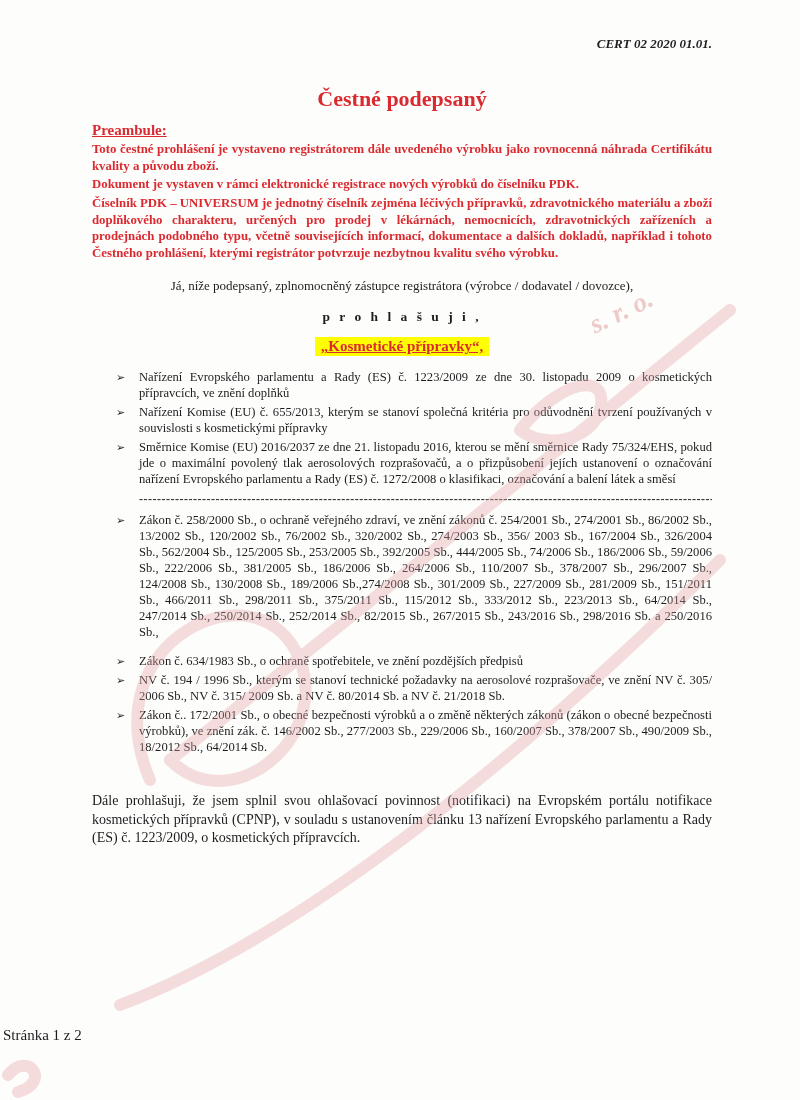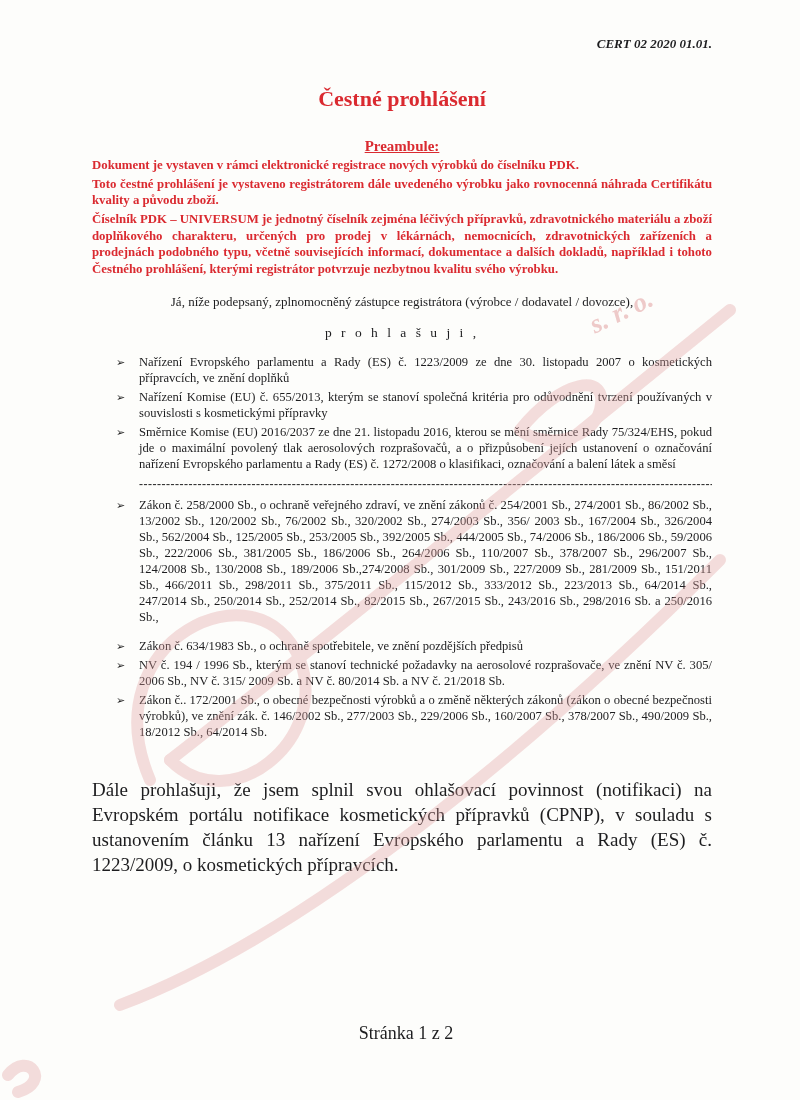--- a/index.html
+++ b/index.html
@@ -12,25 +12,25 @@
     font-family:"Liberation Serif","DejaVu Serif",serif;
     color:var(--ink,#1d1d1f);
   }
   .content { position:relative; z-index:1; padding:36px 88px 0 92px; }
 
   .doc-code { text-align:right; font-style:italic; font-weight:bold; font-size:13px; }
 
   .title { margin-top:34px; text-align:center; font-size:22px; font-weight:bold; color:var(--accent-red,#da2a30); }
   .subtitle { margin-top:2px; text-align:center; font-size:13.5px; font-weight:bold; color:var(--accent-red,#da2a30); }
 
-  .preamble-heading { margin-top:26px; font-size:15px; font-weight:bold; text-decoration:underline; color:var(--accent-red,#da2a30);text-align:center; }
+  .preamble-heading { margin-top:10px; font-size:15px; font-weight:bold; text-decoration:underline; color:var(--accent-red,#da2a30); }
   .preamble-p { margin:2px 0 0 0; font-size:12.8px; line-height:1.3; font-weight:bold; color:var(--accent-red,#da2a30); text-align:justify; }
 
   .intro { margin-top:17px; text-align:center; font-size:13px; }
-  .verb { margin-top:15px; text-align:center; font-size:13.5px; font-weight:normal; letter-spacing:3px; }
+  .verb { margin-top:15px; text-align:center; font-size:13.5px; font-weight:bold; letter-spacing:3px; }
   .type-line { margin-top:16px; font-size:13px; color:var(--accent-red,#da2a30); }
   .product-wrap { margin-top:12px; text-align:center; }
   .product {
     display:inline-block; padding:1px 6px;
     background:var(--highlight-yellow,#ffff00);
     color:var(--accent-red,#da2a30);
     font-size:15px; font-weight:bold; text-decoration:underline;
   }
   .follow { margin-top:12px; font-size:13px; }
 
@@ -44,57 +44,60 @@
   }
   .divider-row {
     margin:4px 0 6px 47px;
     font-size:12px; font-weight:bold; letter-spacing:0.5px;
     white-space:nowrap; overflow:hidden; color:#2e2e2e;
   }
   .sp-before { margin-top:13px; }
 
   .seg-b { font-weight:normal; }
 
-  .closing { margin-top:36px; font-size:19px; line-height:1.32; text-align:justify; }
+  .closing { margin-top:36px; font-size:14px; line-height:1.32; text-align:justify; }
 
-  .footer { position:absolute; left:12px; right:0; bottom:56px; z-index:1; text-align:center; font-size:18px; }
+  .footer { position:absolute; left:3px; right:0; bottom:56px; z-index:1; text-align:left; font-size:15px; }
 
   .watermark-layer { position:absolute; inset:0; z-index:2; pointer-events:none; }
   .watermark-text {
     position:absolute; left:588px; top:296px;
     transform:rotate(-26deg);
     font-style:italic; font-weight:bold; font-size:27px;
     color:var(--watermark-pink,#e2a1a1); opacity:0.55;
   }
 </style>
 </head>
 <body>
 
 <div class="page">
 
   <div class="content">
 
     <div class="doc-code">CERT 02 2020 01.01.</div>
 
-    <div class="title">Čestné prohlášení</div>
+    <div class="title">Čestné podepsaný</div>
 
     <div class="preamble-heading">Preambule:</div>
+    <p class="preamble-p">Toto čestné prohlášení je vystaveno registrátorem dále uvedeného výrobku jako rovnocenná náhrada Certifikátu kvality a původu zboží.</p>
     <p class="preamble-p">Dokument je vystaven v rámci elektronické registrace nových výrobků do číselníku PDK.</p>
-    <p class="preamble-p">Toto čestné prohlášení je vystaveno registrátorem dále uvedeného výrobku jako rovnocenná náhrada Certifikátu kvality a původu zboží.</p>
     <p class="preamble-p">Číselník PDK – UNIVERSUM je jednotný číselník zejména léčivých přípravků, zdravotnického materiálu a zboží doplňkového charakteru, určených pro prodej v lékárnách, nemocnicích, zdravotnických zařízeních a prodejnách podobného typu, včetně souvisejících informací, dokumentace a dalších dokladů, například i tohoto Čestného prohlášení, kterými registrátor potvrzuje nezbytnou kvalitu svého výrobku.</p>
 
     <div class="intro">Já, níže podepsaný, zplnomocněný zástupce registrátora (výrobce / dodavatel / dovozce),</div>
     <div class="verb">p r o h l a š u j i ,</div>
 
+    <div class="product-wrap">
+      <span class="product">„Kosmetické přípravky“,</span>
+    </div>
 
 
     <ul class="reg-list">
       <li class="reg-item">
         <span class="marker">➢</span>
-        <div class="li-text"><span class="seg-b">Nařízení Evropského parlamentu a Rady (ES) č. 1223/2009 </span><span>ze dne 30. listopadu 2007 </span><span class="seg-b">o kosmetických přípravcích, ve znění doplňků</span></div>
+        <div class="li-text"><span class="seg-b">Nařízení Evropského parlamentu a Rady (ES) č. 1223/2009 </span><span>ze dne 30. listopadu 2009 </span><span class="seg-b">o kosmetických přípravcích, ve znění doplňků</span></div>
       </li>
       <li class="reg-item">
         <span class="marker">➢</span>
         <div class="li-text"><span class="seg-b">Nařízení Komise (EU) č. 655/2013, kterým se stanoví společná kritéria pro odůvodnění tvrzení používaných v souvislosti s kosmetickými přípravky</span></div>
       </li>
       <li class="reg-item">
         <span class="marker">➢</span>
         <div class="li-text"><span class="seg-b">Směrnice Komise (EU) 2016/2037 </span><span>ze dne 21. listopadu 2016, </span><span class="seg-b">kterou se mění směrnice Rady 75/324/EHS, pokud jde o maximální povolený tlak aerosolových rozprašovačů, </span><span>a o přizpůsobení jejích ustanovení o označování nařízení Evropského parlamentu a Rady (ES) č. 1272/2008 o klasifikaci, označování a balení látek a směsí</span></div>
       </li>
     </ul>

